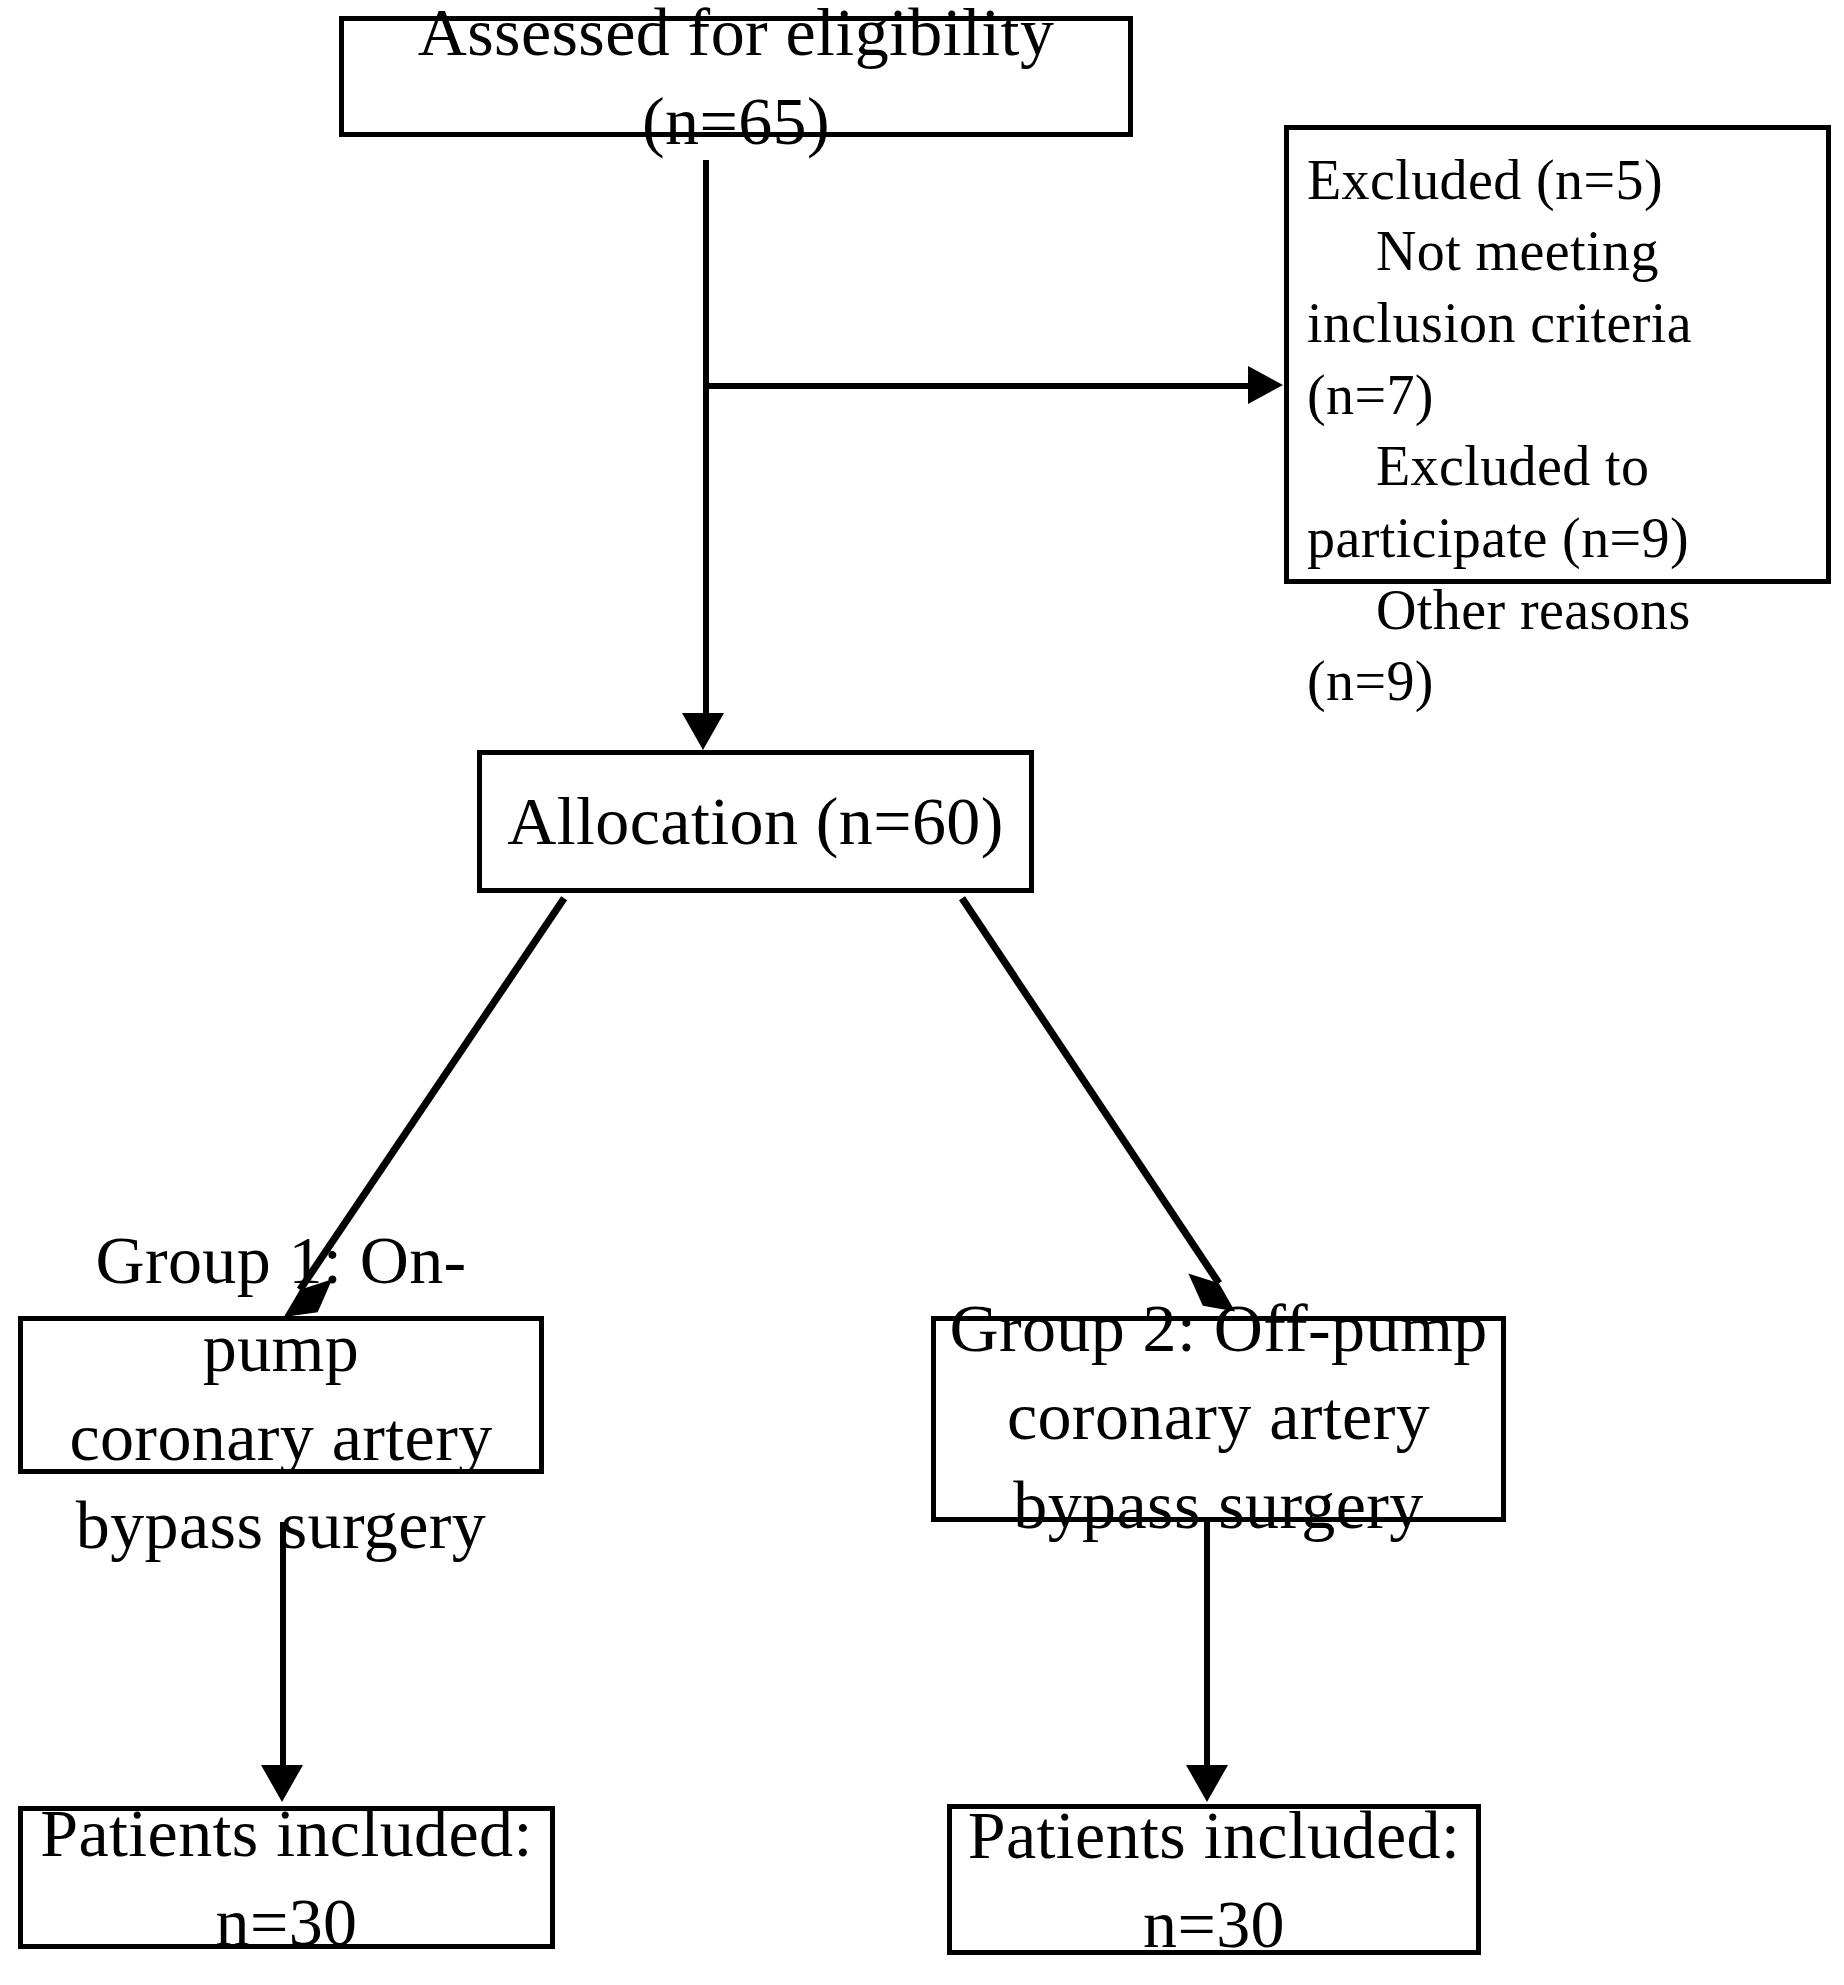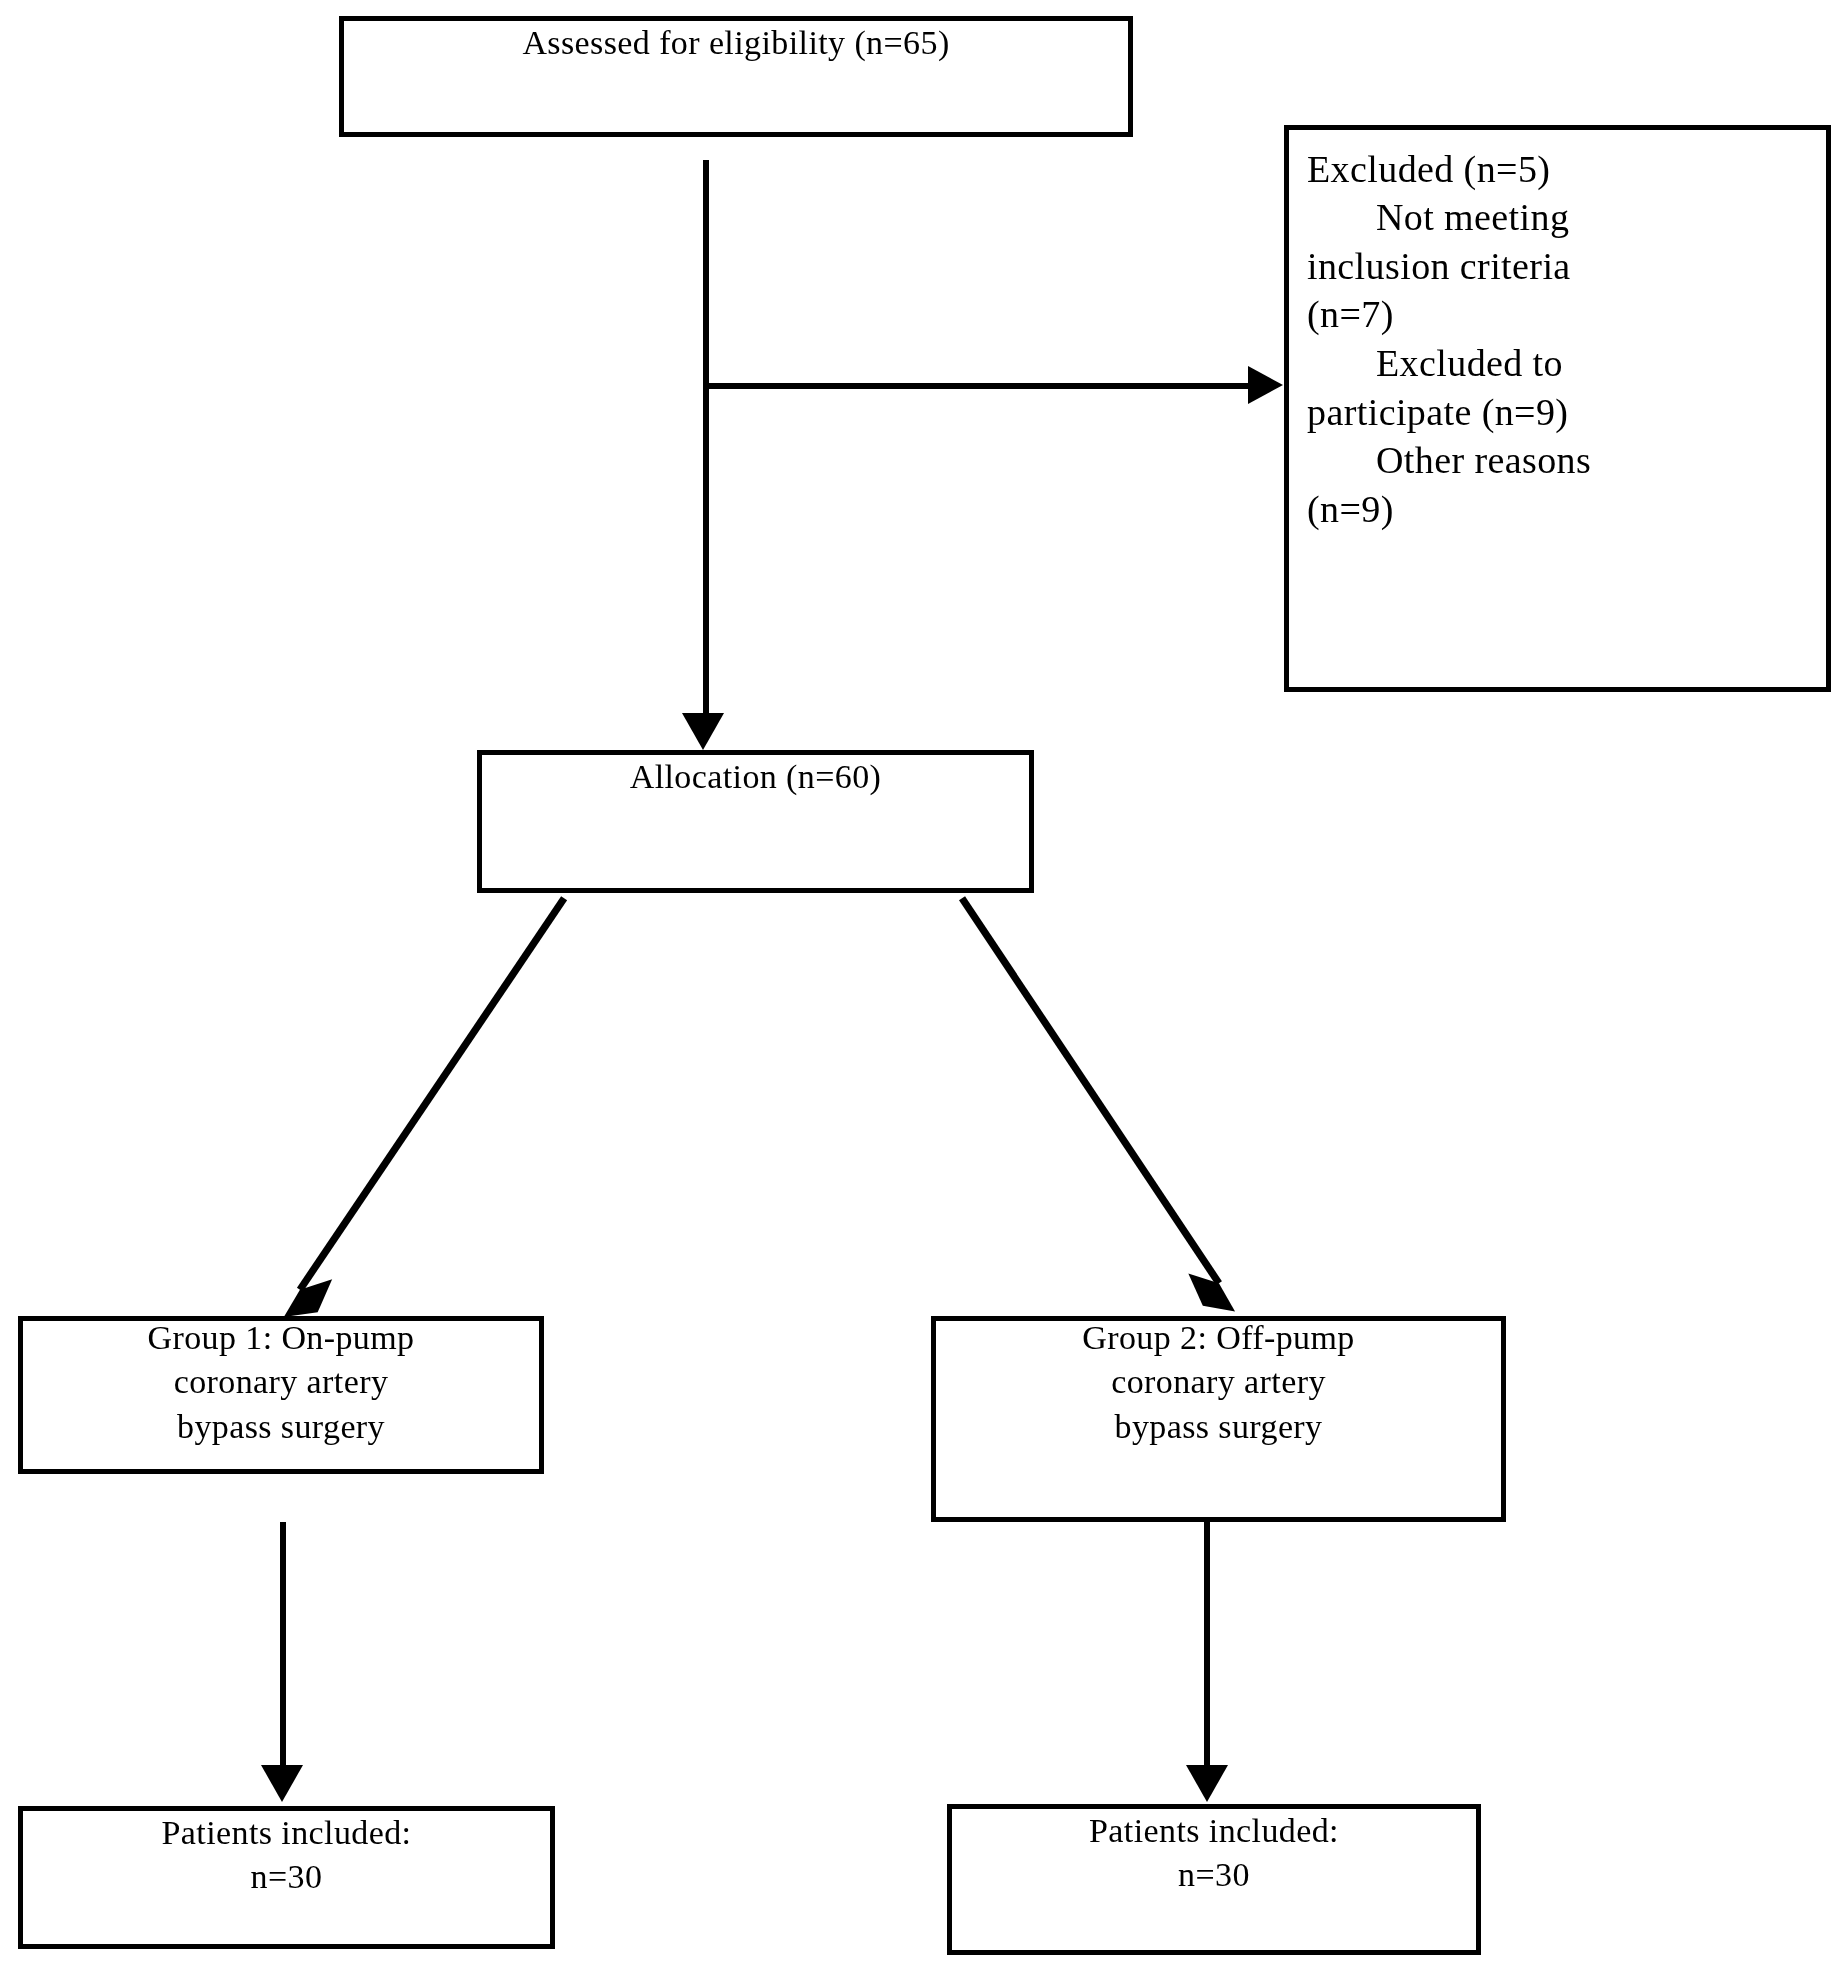--- a/index.html
+++ b/index.html
@@ -17,45 +17,46 @@
     color: #000000;
     overflow: hidden;
   }
   
   .fbox {
     position: absolute;
     box-sizing: border-box;
     border: 5.6px solid #000000;
     background: #ffffff;
     display: flex;
+    align-items: center;
     justify-content: center;
     text-align: center;
     line-height: 1.30;
-    font-size: 34px;
+    font-size: 68px;
     letter-spacing: 0.4px;
     z-index: 3;
   }
   .fbox .inner {
     width: 100%;
     padding: 0 8px;
     box-sizing: border-box;
   }
   .fbox.left-al {
     align-items: flex-start;
     justify-content: flex-start;
     text-align: left;
   }
   .fbox.left-al .inner {
     padding: 14.5px 18px 0 18px;
     text-align: left;
   }
 
   
   #box-assessed   { left: 339px;  top: 16px;   width: 794px;  height: 121px; }
-  #box-excluded   { left: 1284px; top: 125px;  width: 547px;  height: 567px; font-size: 38px; line-height: 1.28; }
+  #box-excluded   { left: 1284px; top: 125px;  width: 547px;  height: 459px; font-size: 56px; line-height: 1.28; }
   #box-allocation { left: 477px;  top: 750px;  width: 557px;  height: 143px; }
   #box-group1     { left: 18px;   top: 1316px; width: 526px;  height: 158px; }
   #box-group2     { left: 931px; top: 1316px; width: 575px;  height: 206px; }
   #box-included1  { left: 18px;   top: 1806px; width: 537px;  height: 143px; }
   #box-included2  { left: 947px; top: 1804px; width: 534px;  height: 151px; }
 
   
   #box-group1 .inner, #box-group2 .inner { margin-top: -4.8px; }
 
   .indent { display: inline-block; width: 69px; }

